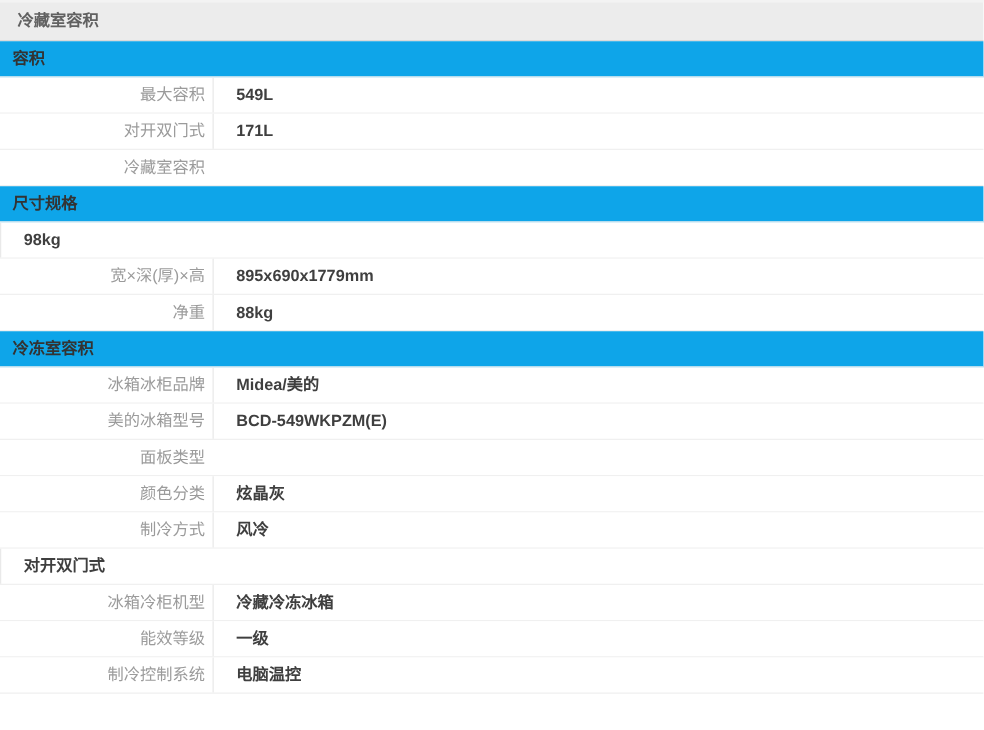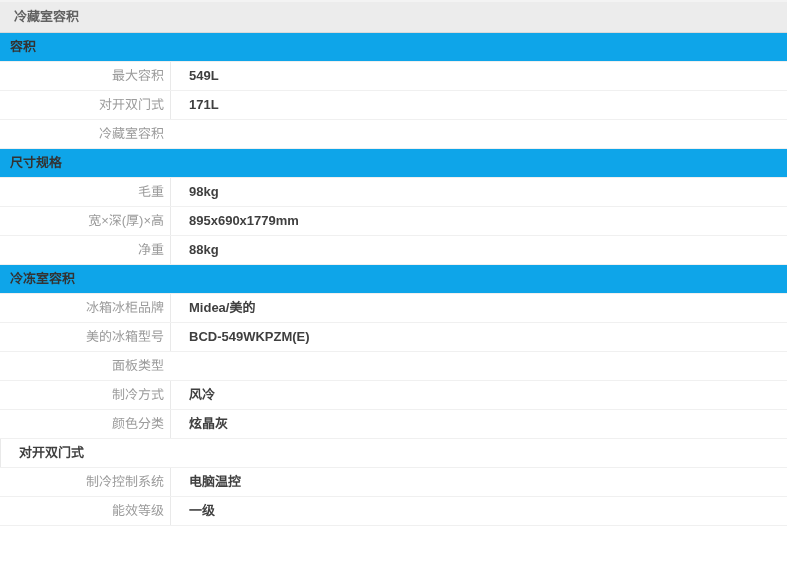--- a/index.html
+++ b/index.html
@@ -89,21 +89,20 @@
   <div class="spec-row">
     <div class="spec-label">冷藏室容积</div>
   </div>
 </div>
   </div>
 
   <div class="section">
     <div class="section-header">尺寸规格</div>
     <div class="section-rows">
   <div class="spec-row">
-    <div class="spec-label">毛重</div>
     <div class="spec-value">98kg</div>
   </div>
 
 
   <div class="spec-row">
     <div class="spec-label">宽×深(厚)×高</div>
     <div class="spec-value">895x690x1779mm</div>
   </div>
 
   <div class="spec-row">
@@ -124,39 +123,43 @@
   <div class="spec-row">
     <div class="spec-label">美的冰箱型号</div>
     <div class="spec-value">BCD-549WKPZM(E)</div>
   </div>
 
   <div class="spec-row">
     <div class="spec-label">面板类型</div>
   </div>
 
   <div class="spec-row">
-    <div class="spec-label">制冷方式</div>
-    <div class="spec-value">风冷</div>
+    <div class="spec-label">颜色分类</div>
+    <div class="spec-value">炫晶灰</div>
   </div>
 
   <div class="spec-row">
-    <div class="spec-label">颜色分类</div>
-    <div class="spec-value">炫晶灰</div>
+    <div class="spec-label">制冷方式</div>
+    <div class="spec-value">风冷</div>
   </div>
 
   <div class="spec-row">
     <div class="spec-value">对开双门式</div>
   </div>
 
-
   <div class="spec-row">
-    <div class="spec-label">制冷控制系统</div>
-    <div class="spec-value">电脑温控</div>
+    <div class="spec-label">冰箱冷柜机型</div>
+    <div class="spec-value">冷藏冷冻冰箱</div>
   </div>
 
   <div class="spec-row">
     <div class="spec-label">能效等级</div>
     <div class="spec-value">一级</div>
+  </div>
+
+  <div class="spec-row">
+    <div class="spec-label">制冷控制系统</div>
+    <div class="spec-value">电脑温控</div>
   </div>
 </div>
   </div>
 </div>
 </div>
 
 </body></html>

